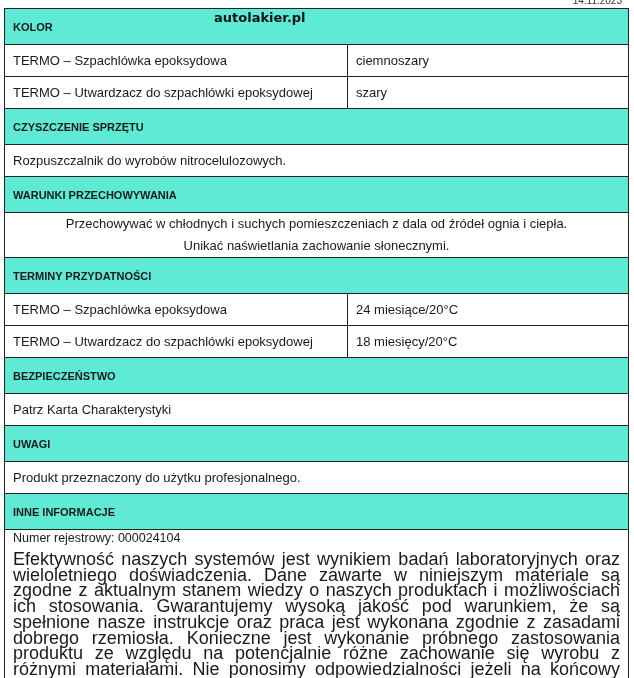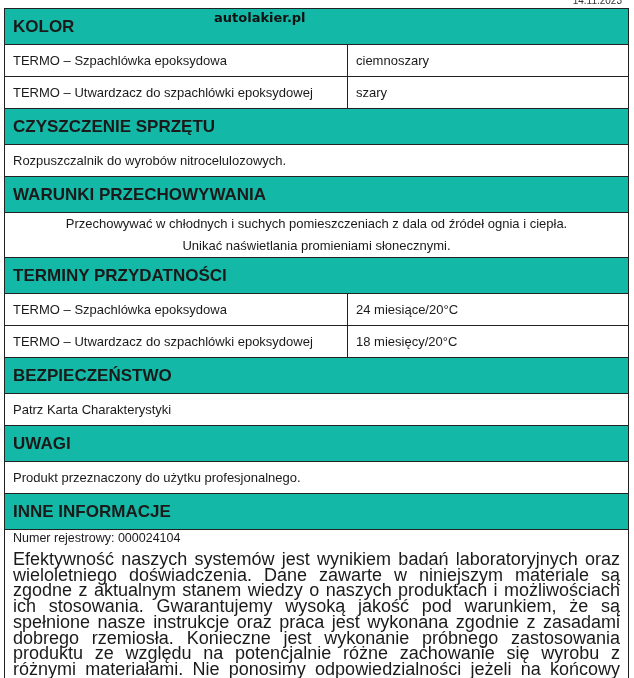--- a/index.html
+++ b/index.html
@@ -18,22 +18,22 @@
   }
   table.doc {
     position: absolute; top: 8px; left: 4px;
     width: 625px; border-collapse: collapse; table-layout: fixed;
     font-size: 13px;
   }
   table.doc td {
     border: 1px solid #222; padding: 0 8px; vertical-align: middle;
   }
   .hdr td {
-    background: #14b8a6; font-weight: bold; height: 35px;
-    font-size: 17px; padding-top: 2px;
+    background: #5eead4; font-weight: bold; height: 35px;
+    font-size: 11px; padding-top: 2px;
   }
   .row td { height: 31px; }
   .col-left { width: 343px; }
   .single td { height: 31px; }
   .multi td { padding-top: 6px; padding-bottom: 6px; text-align: center; }
   .multi p { margin: 0; line-height: 22px; }
   .info td { padding: 8px 10px 4px 10px; vertical-align: top; }
   .info p.reg { margin: 0 0 6px 0; line-height: 16px; font-size: 12.5px; }
   .info p.body {
     margin: 0; font-size: 18px; line-height: 15.7px; text-align: justify;
@@ -69,21 +69,21 @@
   <tr class="single">
     <td colspan="2">Rozpuszczalnik do wyrobów nitrocelulozowych.</td>
   </tr>
 
   <tr class="hdr">
     <td colspan="2">WARUNKI PRZECHOWYWANIA</td>
   </tr>
   <tr class="multi">
     <td colspan="2">
       <p>Przechowywać w chłodnych i suchych pomieszczeniach z dala od źródeł ognia i ciepła.</p>
-      <p>Unikać naświetlania promieniami słonecznymi.</p>
+      <p>Unikać naświetlania zachowanie słonecznymi.</p>
     </td>
   </tr>
 
   <tr class="hdr">
     <td colspan="2">TERMINY PRZYDATNOŚCI</td>
   </tr>
   <tr class="row">
     <td>TERMO – Szpachlówka epoksydowa</td>
     <td>24 miesiące/20°C</td>
   </tr>

